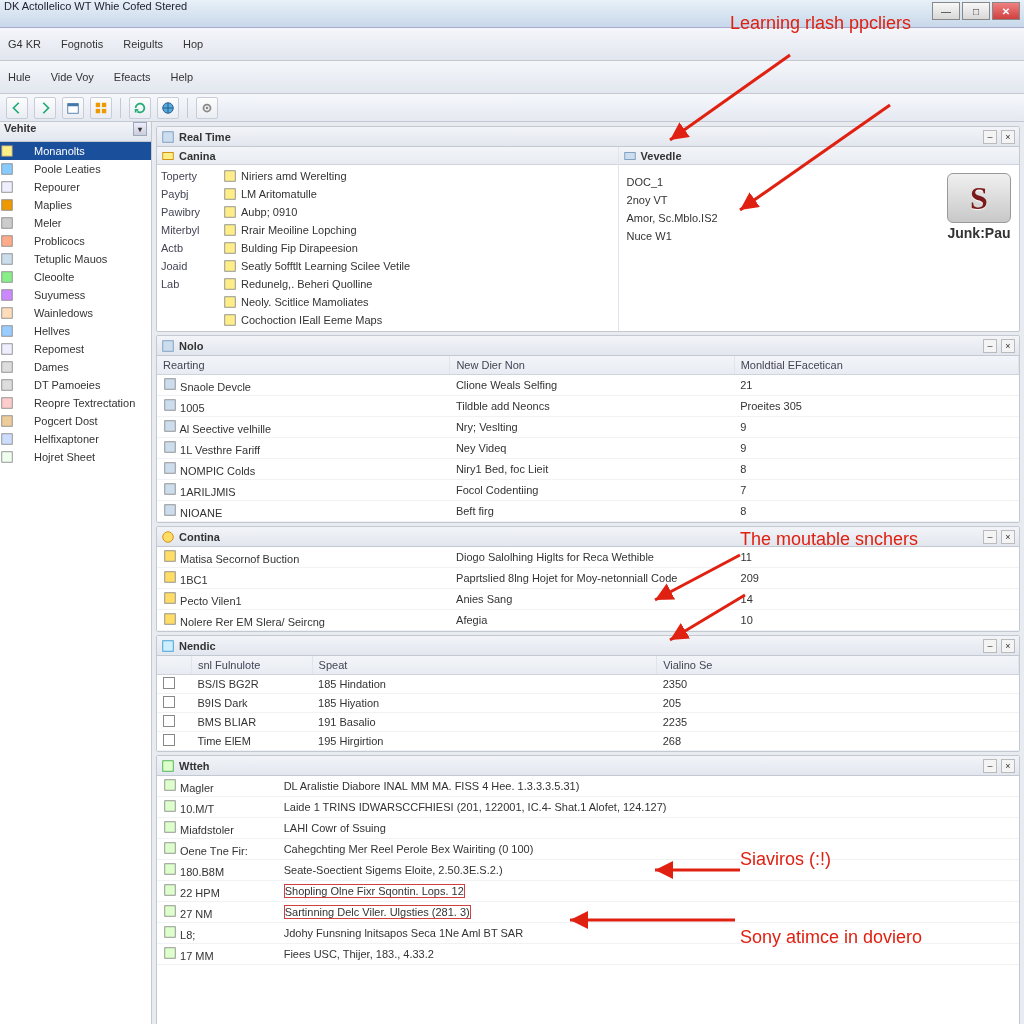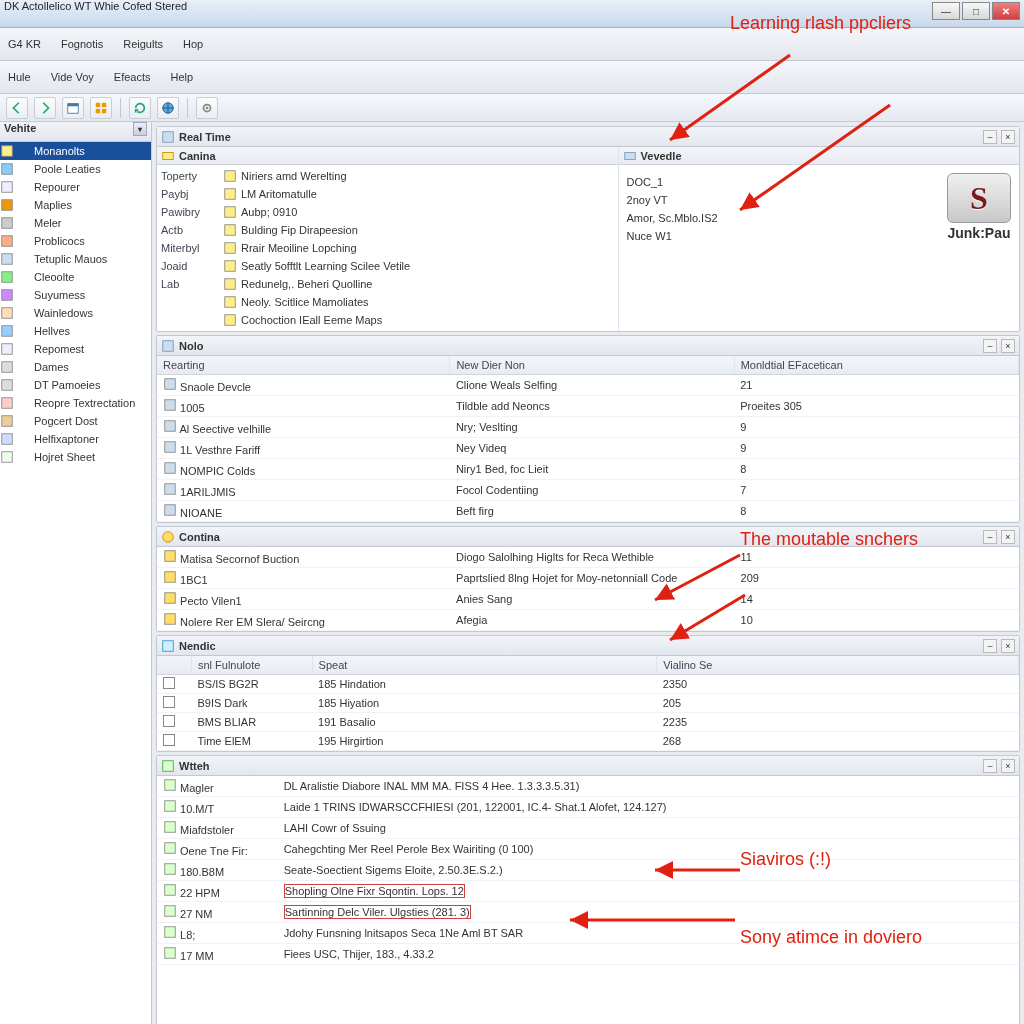--- a/index.html
+++ b/index.html
@@ -286,32 +286,32 @@
                 <span class="v">LM Aritomatulle</span>
               </div>
               <div class="kv">
                 <span class="k">Pawibry</span>
                 <svg class="smic" viewBox="0 0 16 16">
                   <rect x="2" y="2" width="12" height="12" fill="#fe8" stroke="#888"></rect>
                 </svg>
                 <span class="v">Aubp; 0910</span>
               </div>
               <div class="kv">
+                <span class="k">Miterbyl</span>
+                <svg class="smic" viewBox="0 0 16 16">
+                  <rect x="2" y="2" width="12" height="12" fill="#fe8" stroke="#888"></rect>
+                </svg>
+                <span class="v">Rrair Meoiline Lopching</span>
+              </div>
+              <div class="kv">
                 <span class="k">Actb</span>
                 <svg class="smic" viewBox="0 0 16 16">
                   <rect x="2" y="2" width="12" height="12" fill="#fe8" stroke="#888"></rect>
                 </svg>
                 <span class="v">Bulding Fip Dirapeesion</span>
-              </div>
-              <div class="kv">
-                <span class="k">Miterbyl</span>
-                <svg class="smic" viewBox="0 0 16 16">
-                  <rect x="2" y="2" width="12" height="12" fill="#fe8" stroke="#888"></rect>
-                </svg>
-                <span class="v">Rrair Meoiline Lopching</span>
               </div>
               <div class="kv">
                 <span class="k">Joaid</span>
                 <svg class="smic" viewBox="0 0 16 16">
                   <rect x="2" y="2" width="12" height="12" fill="#fe8" stroke="#888"></rect>
                 </svg>
                 <span class="v">Seatly 5offtlt Learning Scilee Vetile</span>
               </div>
               <div class="kv">
                 <span class="k">Lab</span>

